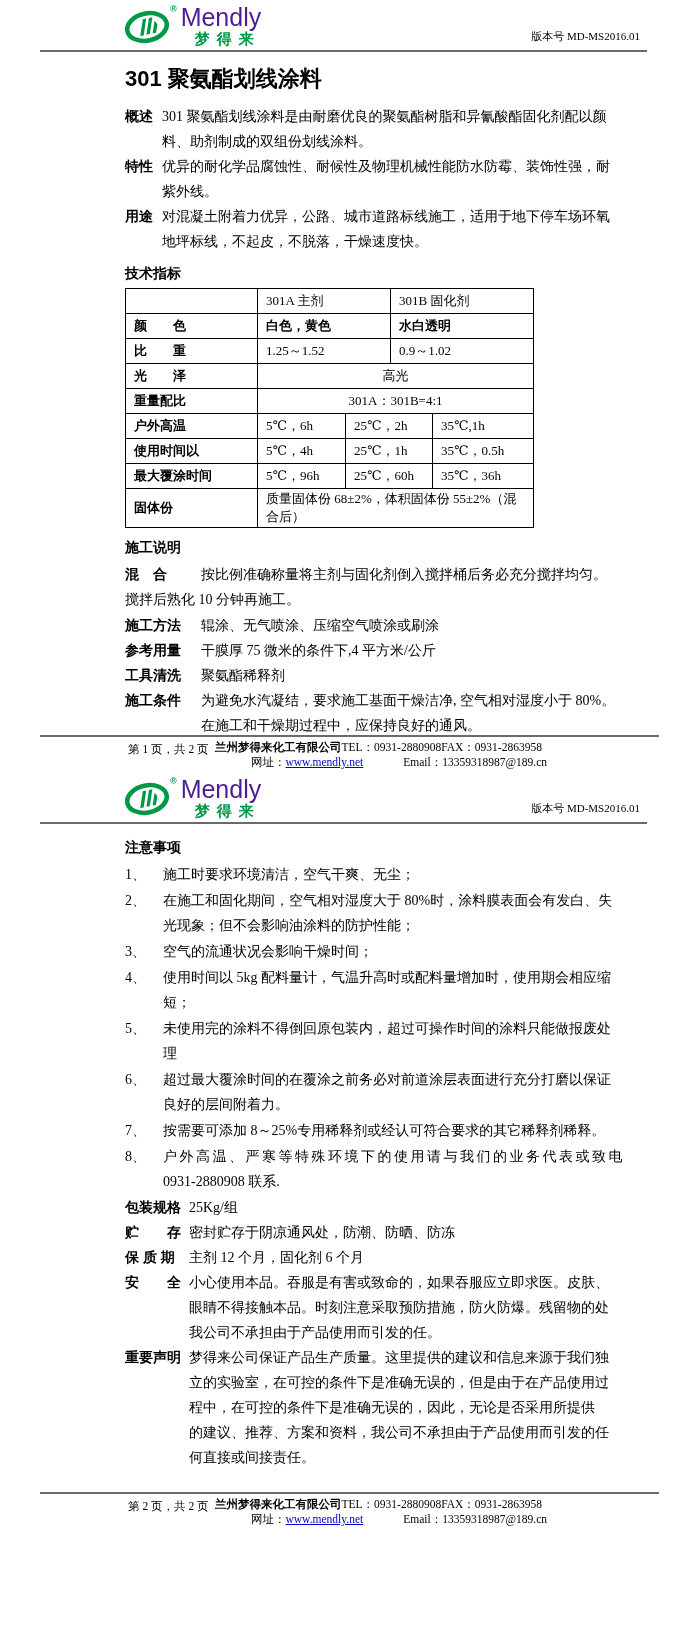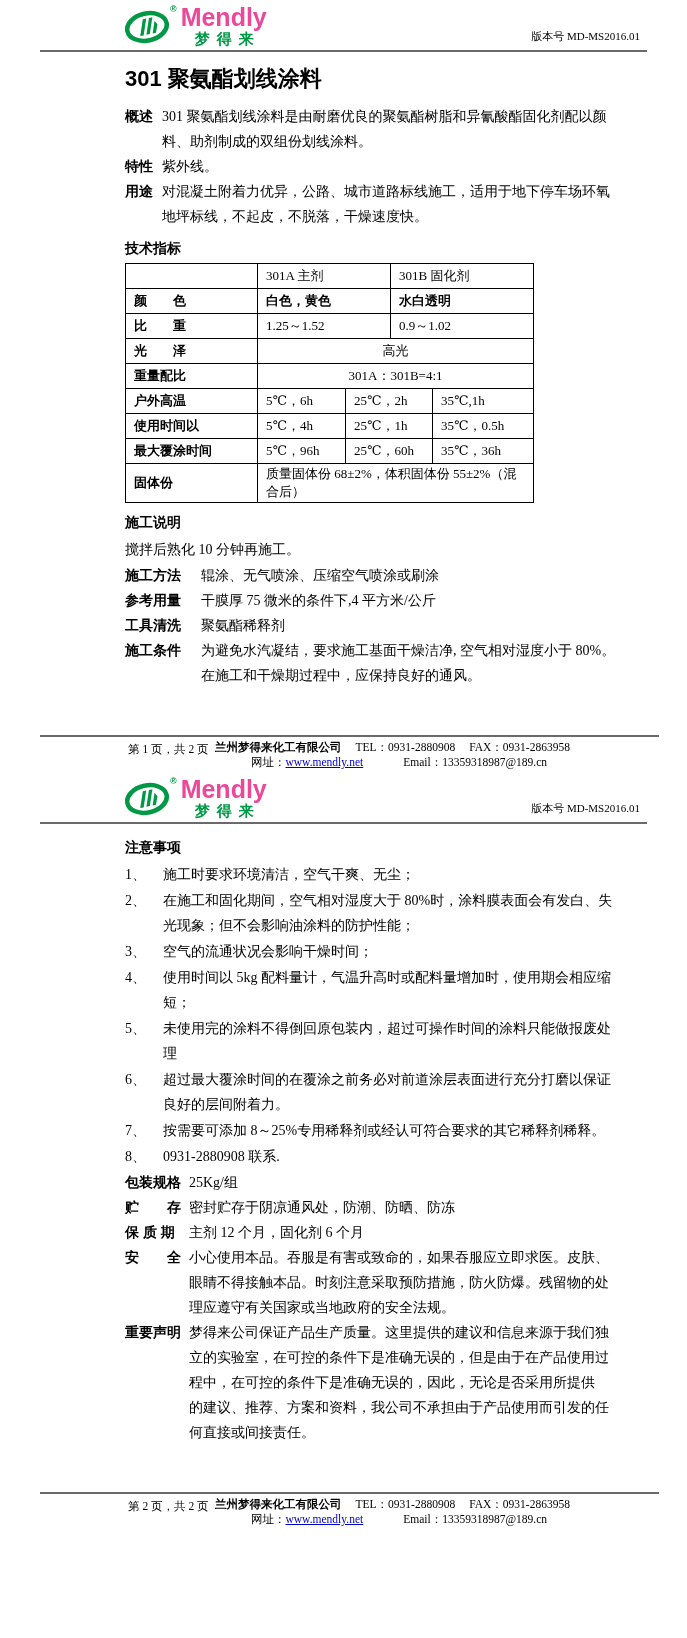--- a/index.html
+++ b/index.html
@@ -14,22 +14,22 @@
   .sheet2 { height: 866px; }
 
   
   .hdr { display: flex; justify-content: space-between; align-items: flex-end;
          padding: 5px 47px 2px 125px; }
   .logo { display: flex; align-items: flex-start; position: relative; }
   .logo-emblem { display: block; }
   .reg { font-size: 9px; color: #009845; font-weight: bold; position: relative; top: -1px; left: -2px;
          font-family: "Liberation Sans", sans-serif; }
   .logo-text { margin-left: 2px; line-height: 1; }
-  .logo-en { font-family: "Liberation Sans", "DejaVu Sans", sans-serif; font-weight: bold;
-             font-size: 25px; color: #ec4899; letter-spacing: 0px; text-align: center; }
+  .logo-en { font-family: "Liberation Sans", "DejaVu Sans", sans-serif; font-weight: normal;
+             font-size: 25px; color: #4c1d95; letter-spacing: 0px; text-align: center; }
   .logo-cn { font-family: "Liberation Sans", "DejaVu Sans", sans-serif; font-weight: bold;
              font-size: 15px; color: #009845; letter-spacing: 7px; margin: 1px 0 0 14px; }
   .version { font-size: 11px; padding-bottom: 3px; }
   .rule { border: none; border-top: 2px solid #6a6a6a; margin: 1px 40px 0 40px; }
 
   
   .title { font-family: "Liberation Sans", "DejaVu Sans", sans-serif; font-weight: bold;
            font-size: 22px; margin: 12px 47px 10px 125px; }
   .para { display: flex; margin: 0 47px 0 125px; font-size: 14px; line-height: 25px; }
   .lbl  { font-family: "Liberation Sans", "DejaVu Sans", sans-serif; font-weight: bold; }
@@ -54,21 +54,21 @@
   .num { flex: 0 0 38px; }
 
   
   .pfoot { position: absolute; left: 40px; right: 28px;
            border-top: 2px solid #6a6a6a; padding-top: 3px;
            display: flex; font-size: 11.5px; line-height: 14px; }
   .sheet1 .pfoot { bottom: 3px; }
   .sheet2 .pfoot { bottom: 112px; }
   .pageno { flex: 0 0 175px; padding-left: 88px; padding-top: 2px; }
   .contact { flex: 1; }
-  .c1 { display: flex; gap: 14px; }
+  .c1 { display: flex; }
   .company { font-weight: bold; }
   .c2 { display: flex; gap: 40px; margin-top: 1px; padding-left: 36px; text-align: center; }
   .c2 .weblab { }
   a.link { color: #0000cc; text-decoration: underline; cursor: pointer; }
 </style>
 </head>
 <body>
 
 <div class="doc">
 
@@ -101,20 +101,21 @@
     <div class="para">
       <span class="lbl w35">概述</span>
       <span class="txt">
         <span class="ln">301 聚氨酯划线涂料是由耐磨优良的聚氨酯树脂和异氰酸酯固化剂配以颜</span>
         <span class="ln">料、助剂制成的双组份划线涂料。</span>
       </span>
     </div>
     <div class="para">
       <span class="lbl w35">特性</span>
       <span class="txt">
+        <span class="ln">优异的耐化学品腐蚀性、耐候性及物理机械性能防水防霉、装饰性强，耐</span>
         <span class="ln">紫外线。</span>
       </span>
     </div>
     <div class="para">
       <span class="lbl w35">用途</span>
       <span class="txt">
         <span class="ln">对混凝土附着力优异，公路、城市道路标线施工，适用于地下停车场环氧</span>
         <span class="ln">地坪标线，不起皮，不脱落，干燥速度快。</span>
       </span>
     </div>
@@ -175,20 +176,26 @@
       </tr>
       <tr>
         <td class="tl">固体份</td>
         <td colspan="6">质量固体份 68±2%，体积固体份 55±2%（混合后）</td>
       </tr>
     </tbody>
       </table>
 
     <div class="sec-h">施工说明</div>
 
+    <div class="para">
+      <span class="lbl w74">混　合</span>
+      <span class="txt">
+        <span class="ln">按比例准确称量将主剂与固化剂倒入搅拌桶后务必充分搅拌均匀。</span>
+      </span>
+    </div>
     <div class="plain-line">搅拌后熟化 10 分钟再施工。</div>
 
     <div class="para">
       <span class="lbl w74">施工方法</span>
       <span class="txt">
         <span class="ln">辊涂、无气喷涂、压缩空气喷涂或刷涂</span>
       </span>
     </div>
     <div class="para">
       <span class="lbl w74">参考用量</span>
@@ -296,20 +303,21 @@
     </div>
     <div class="note">
       <span class="num">7、</span>
       <span class="txt">
         <span class="ln">按需要可添加 8～25%专用稀释剂或经认可符合要求的其它稀释剂稀释。</span>
       </span>
     </div>
     <div class="note">
       <span class="num">8、</span>
       <span class="txt">
+        <span class="ln sp">户外高温、严寒等特殊环境下的使用请与我们的业务代表或致电</span>
         <span class="ln">0931-2880908 联系.</span>
       </span>
     </div>
 
     <div class="para">
       <span class="lbl w62">包装规格</span>
       <span class="txt">
         <span class="ln">25Kg/组</span>
       </span>
     </div>
@@ -323,21 +331,21 @@
       <span class="lbl w62">保 质 期</span>
       <span class="txt">
         <span class="ln">主剂 12 个月，固化剂 6 个月</span>
       </span>
     </div>
     <div class="para">
       <span class="lbl w62">安　　全</span>
       <span class="txt">
         <span class="ln">小心使用本品。吞服是有害或致命的，如果吞服应立即求医。皮肤、</span>
         <span class="ln">眼睛不得接触本品。时刻注意采取预防措施，防火防爆。残留物的处</span>
-        <span class="ln">理应遵守有关国家或当地政府的安全法规。</span>
+        <span class="ln">我公司不承担由于产品使用而引发的任。</span>
       </span>
     </div>
     <div class="para">
       <span class="lbl w62">重要声明</span>
       <span class="txt">
         <span class="ln">梦得来公司保证产品生产质量。这里提供的建议和信息来源于我们独</span>
         <span class="ln">立的实验室，在可控的条件下是准确无误的，但是由于在产品使用过</span>
         <span class="ln">程中，在可控的条件下是准确无误的，因此，无论是否采用所提供</span>
         <span class="ln">的建议、推荐、方案和资料，我公司不承担由于产品使用而引发的任</span>
         <span class="ln">何直接或间接责任。</span>

